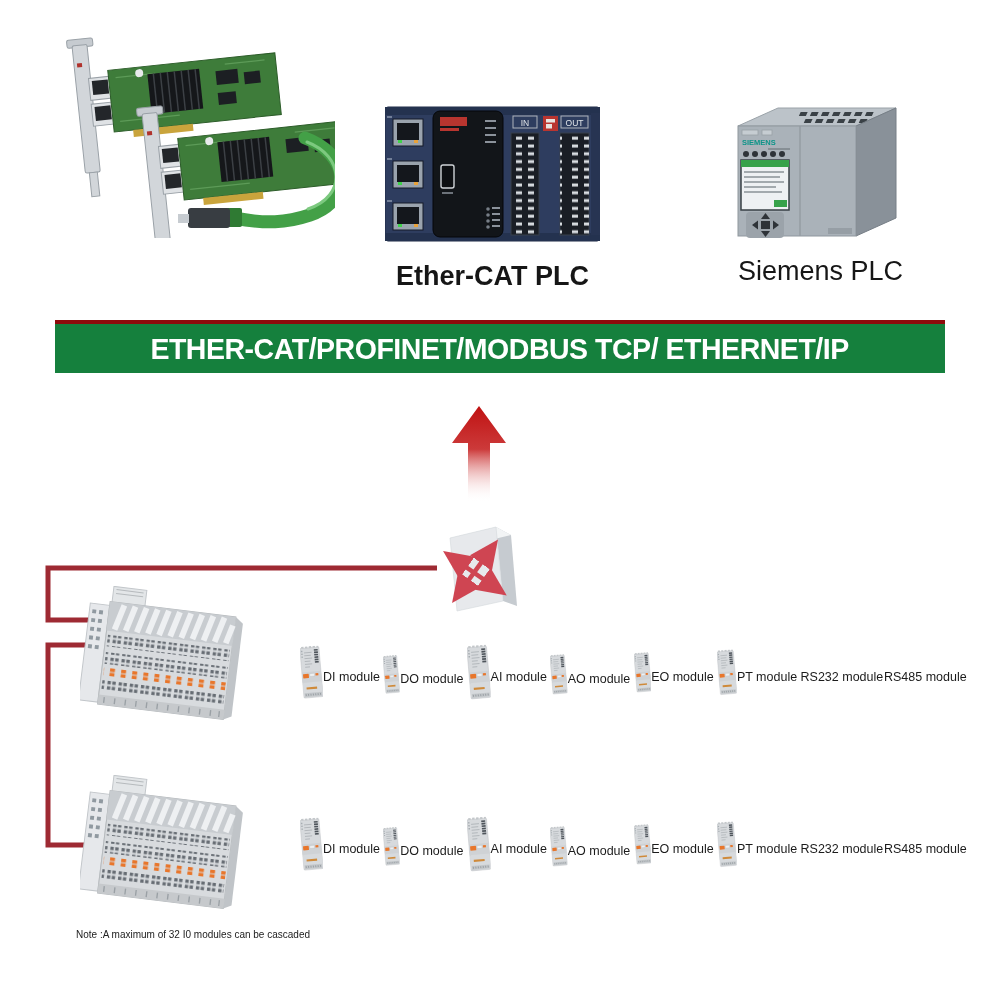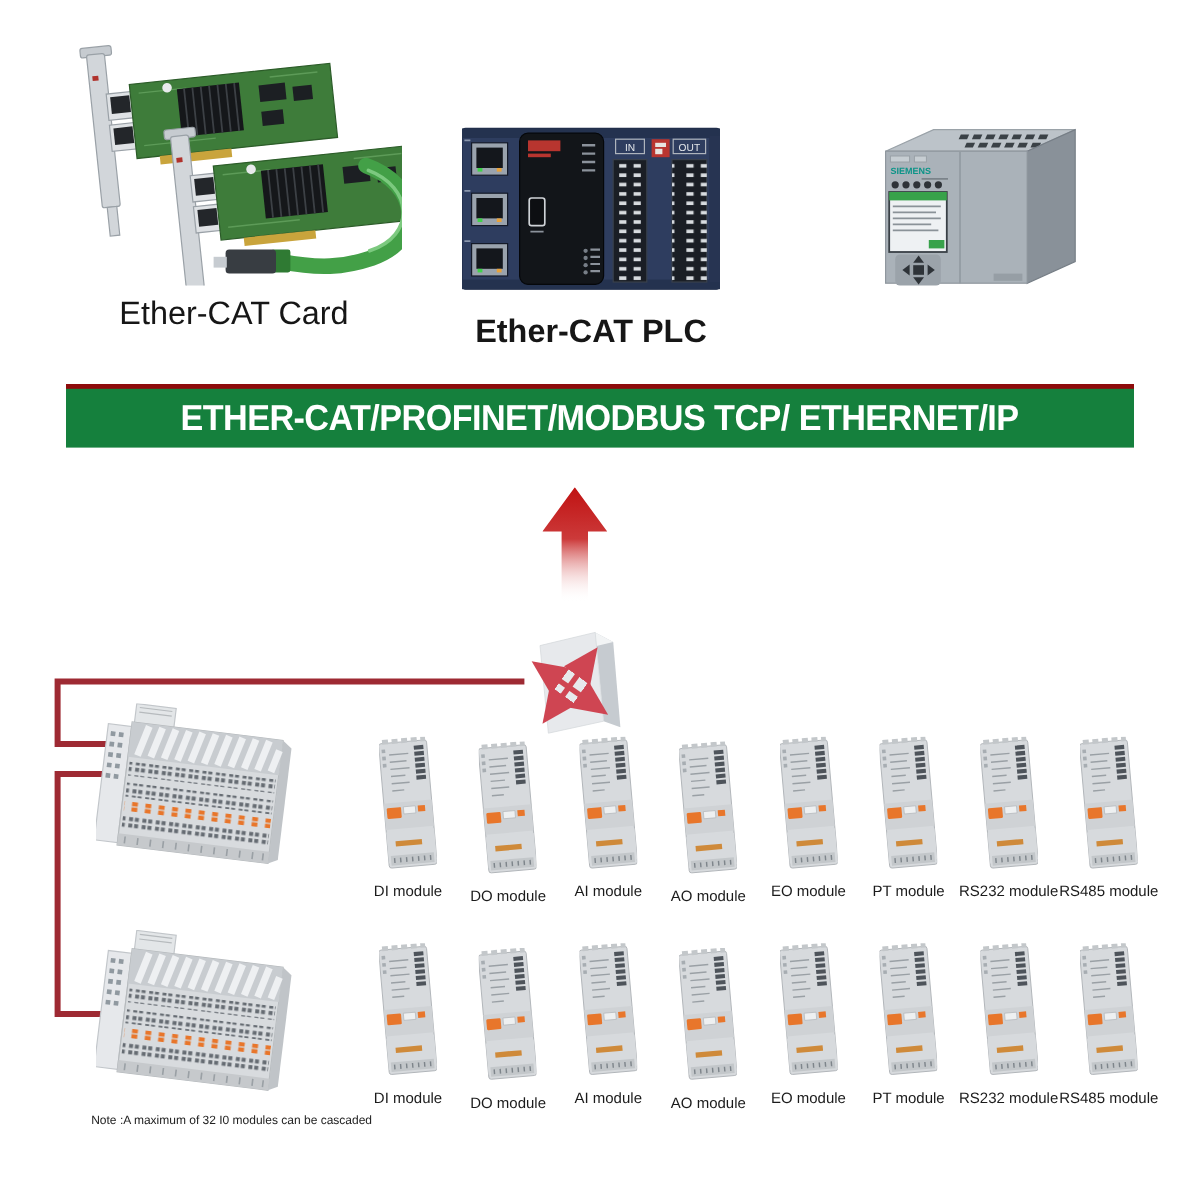--- a/index.html
+++ b/index.html
@@ -4,21 +4,21 @@
 <style>
   html,body{margin:0;padding:0;background:#fff;}
   #canvas{position:relative;width:1000px;height:1000px;background:#fff;overflow:hidden;
           font-family:"Liberation Sans",sans-serif;color:#1b1b1b;}
   .abs{position:absolute;}
   .caption{font-size:27px;font-weight:400;color:#161616;text-align:center;white-space:nowrap;}
   #banner{left:55px;top:320px;width:890px;height:53px;display:flex;align-items:center;justify-content:center;
           border-top:4px solid #8e0b0b;box-sizing:border-box;}
   #banner span{font-weight:700;font-size:30px;letter-spacing:-.5px;display:inline-block;transform:scaleX(.95);}
   .modrow{display:flex;justify-content:space-between;}
-  .modcell{display:flex;flex-direction:column;align-items:center;width:80px;}
+  .modcell{display:flex;flex-direction:row;align-items:center;width:80px;}
   .modlabel{font-size:12.5px;color:#1b1b1b;white-space:nowrap;margin-top:8px;}
   #note{left:76px;top:929px;font-size:10px;color:#222;}
   svg{display:block;}
 </style>
 </head>
 <body>
 
 <div id="canvas">
 
   <svg width="0" height="0" style="position:absolute" aria-hidden="true">
@@ -166,21 +166,20 @@
       </g>
 
       <path d="M245 110 C 290 126, 294 172, 250 187 C 226 195, 206 196, 174 190" fill="none" stroke="#43a047" stroke-width="13" stroke-linecap="round"></path>
       <path d="M247 114 C 284 128, 287 168, 248 181" fill="none" stroke="#7cc97f" stroke-width="3" stroke-linecap="round"></path>
       <g>
         <rect x="166" y="180" width="16" height="19" rx="2" fill="#2f7a33"></rect>
         <rect x="128" y="180" width="42" height="20" rx="3" fill="#383d42"></rect>
         <rect x="118" y="186" width="11" height="9" fill="#c7ccd1"></rect>
       </g>
     </svg>
-    <figcaption class="caption abs" style="left:0;top:218px;width:270px;">Ether-CAT Card</figcaption>
   </figure>
 
   <figure class="abs" style="left:385px;top:103px;margin:0;width:215px;">
     <svg width="215" height="142" viewBox="0 0 215 142">
       <rect x="0" y="4" width="215" height="134" rx="3" fill="#2e3d5f" stroke="#1f2b47"></rect>
       <rect x="0" y="4" width="215" height="8" fill="#24324f"></rect>
       <rect x="0" y="130" width="215" height="8" fill="#24324f"></rect>
       <rect x="206" y="10" width="9" height="122" fill="#273452"></rect>
 
       <g>
@@ -279,20 +278,21 @@
       <g>
         <rect x="18" y="112" width="38" height="26" rx="4" fill="#9ba3aa"></rect>
         <rect x="33" y="121" width="9" height="8" fill="#2e3338"></rect>
         <polygon points="37.5,113 33,119 42,119" fill="#2e3338"></polygon>
         <polygon points="37.5,137 33,131 42,131" fill="#2e3338"></polygon>
         <polygon points="24,125 30,120.5 30,129.5" fill="#2e3338"></polygon>
         <polygon points="51,125 45,120.5 45,129.5" fill="#2e3338"></polygon>
       </g>
       <rect x="100" y="128" width="24" height="6" fill="#969ea5"></rect>
     </svg>
+    <figcaption class="caption abs" style="left:-10px;top:156px;width:205px;">Siemens PLC</figcaption>
   </figure>
 
   <div id="banner" class="abs" style="background:#15803d;color:#FFFFFF;">
     <span>ETHER-CAT/PROFINET/MODBUS TCP/ ETHERNET/IP</span>
   </div>
 
   <svg class="abs" style="left:452px;top:406px" width="54" height="96" viewBox="0 0 54 96">
     <polygon points="27,0 0,37 16,37 16,96 38,96 38,37 54,37" fill="url(#arrowfade)"></polygon>
   </svg>
 

